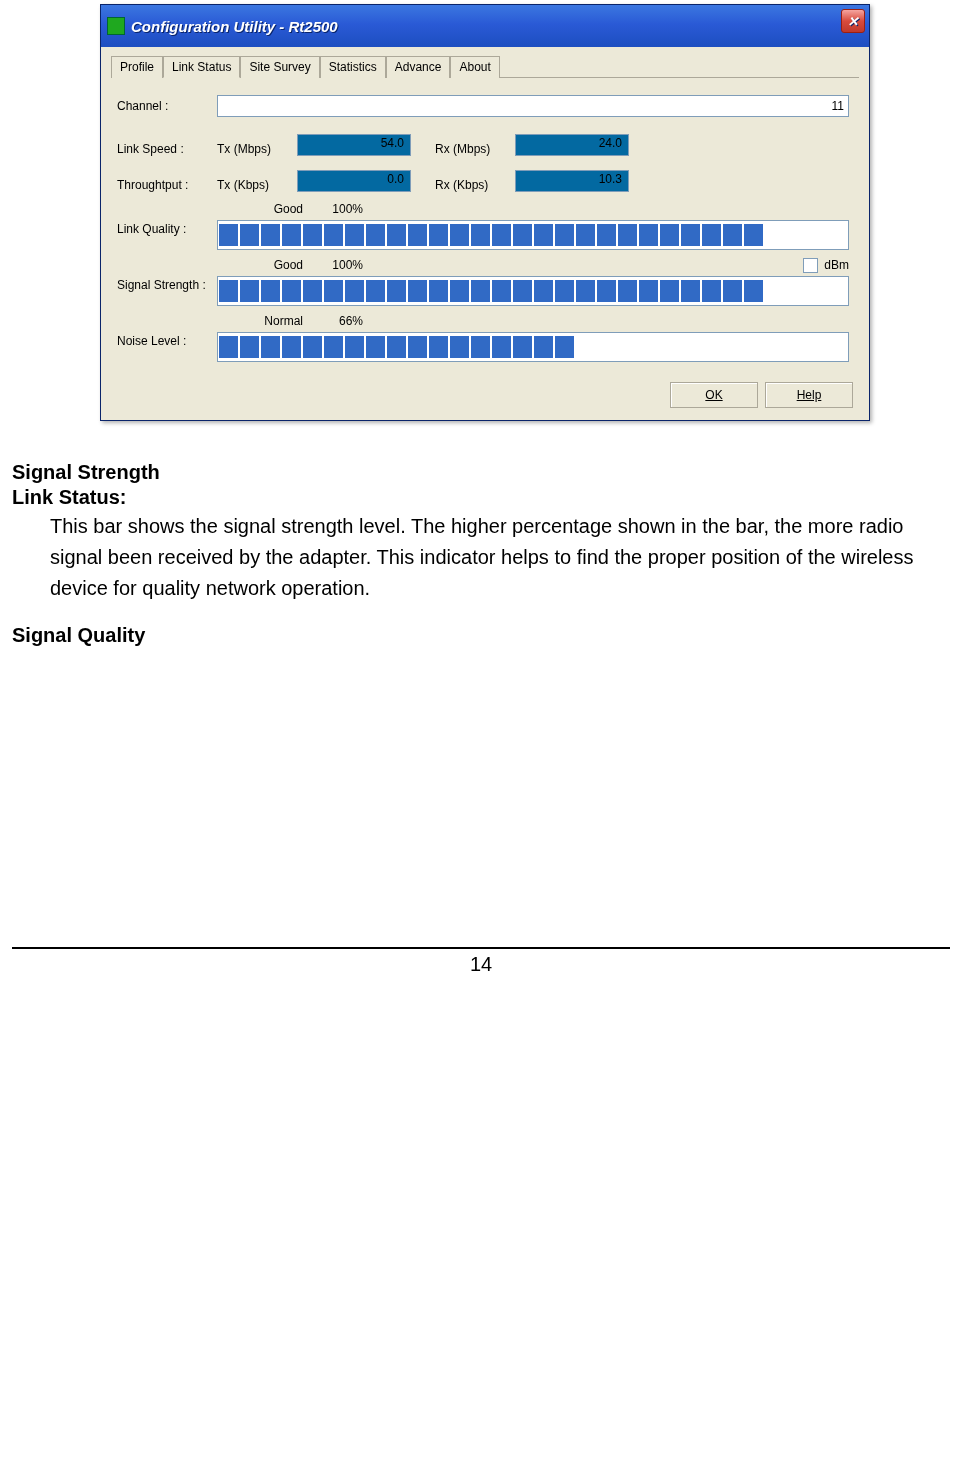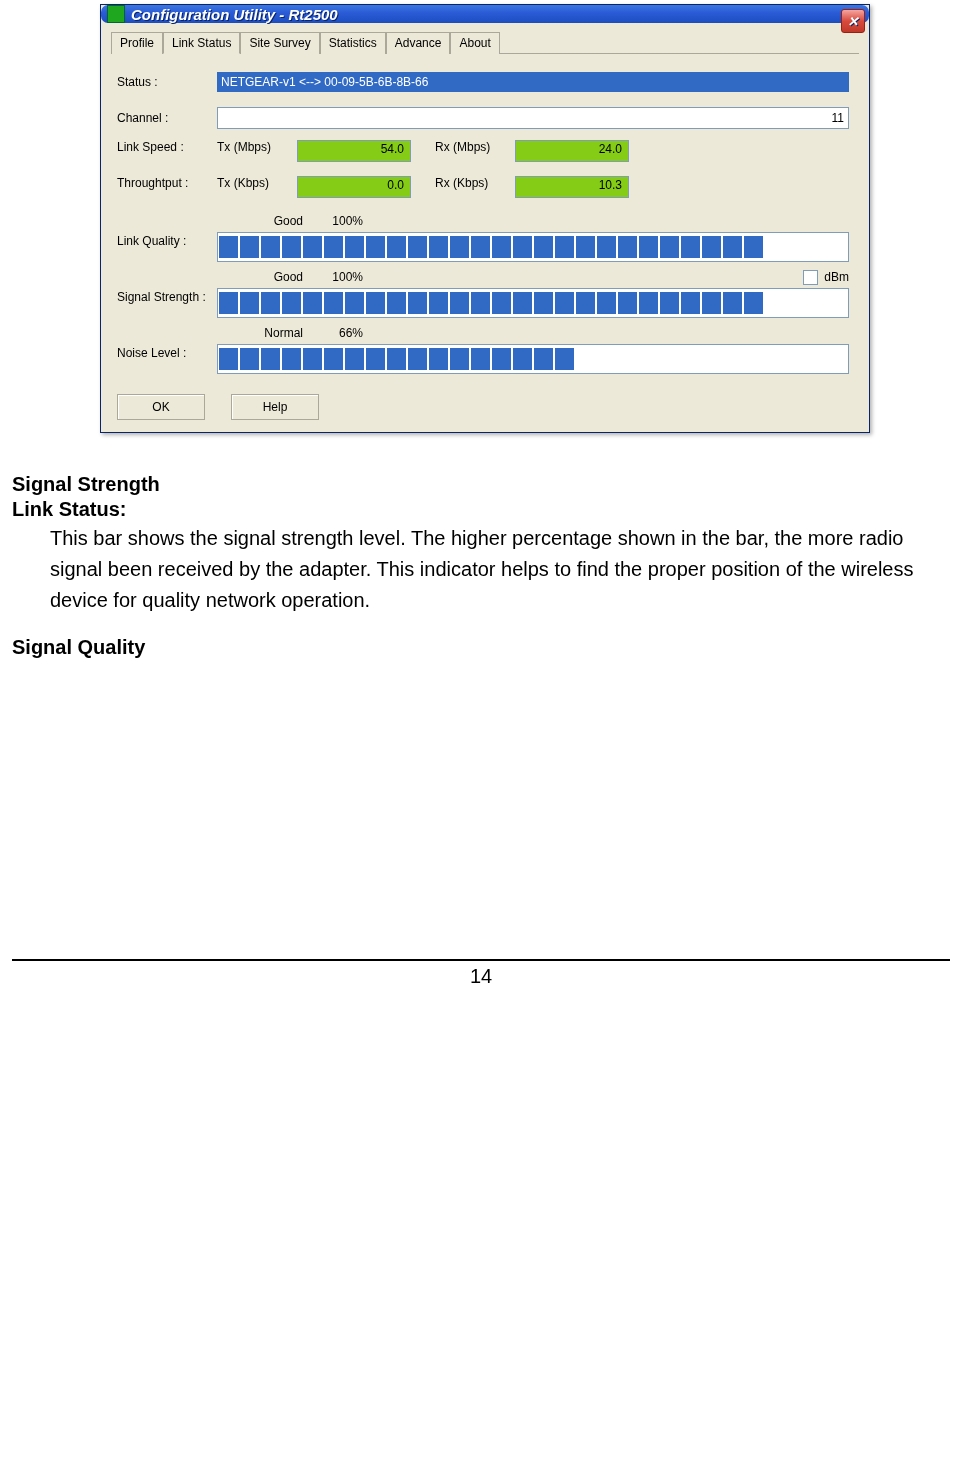--- a/index.html
+++ b/index.html
@@ -17,32 +17,31 @@
     margin: 4px 0 0 88px;
     width: 770px;
   }
   .window {
     border: 1px solid #0a246a;
     background: #ece9d8;
     box-shadow: 2px 2px 4px rgba(0,0,0,0.3);
   }
   .titlebar {
     background: linear-gradient(to bottom, #3b77e0 0%, #2a5ad6 45%, #1d4ec0 100%);
-    height: 18px;
+    height: 42px;
     display: flex;
     align-items: center;
     color: #fff;
     font-family: "Trebuchet MS", Tahoma, sans-serif;
     font-weight: bold;
     font-style: italic;
     font-size: 15px;
     padding-left: 6px;
     position: relative;
     text-shadow: 1px 1px 0 #0a246a;
-    border-radius: 7px;
   }
   .titlebar .icon {
     width: 16px; height: 16px;
     background: #1fa81f;
     border: 1px solid #063;
     margin-right: 6px;
   }
   .close-btn {
     position: absolute;
     right: 4px; top: 4px;
@@ -117,31 +116,31 @@
     background: #316ac5;
     color: #fff;
     padding: 1px 4px;
     font-size: 12px;
     display: flex;
     align-items: center;
     margin-right: 4px;
   }
   .row4 {
     display: flex;
-    align-items: flex-start;
+    align-items: flex-end;
     min-height: 28px;
     margin-bottom: 8px;
   }
   .row4 .label { width: 100px; }
   .sublabel { width: 80px; }
   .field-short {
     width: 100px;
     height: 18px;
     border: 1px solid #7f9db9;
-    background: #84cc16;
+    background: #0369a1;
     padding: 1px 6px;
     text-align: right;
     margin-right: 24px;
   }
   .field-short.last { margin-right: 4px;}
   .meter-block {
     display: flex;
     align-items: flex-start;
     margin-bottom: 6px;
   }
@@ -179,24 +178,26 @@
     padding: 1px;
     gap: 2px;
   }
   .seg {
     width: 19px;
     height: 22px;
     background: #316ac5;
   }
   .button-row {
     display: flex;
+    justify-content: flex-end;
     padding: 6px 6px 2px 6px;
-    gap: 26px;
+    gap: 7px;
     border-top: 0;
     margin-top: 14px;
+    text-decoration: underline;
   }
   .btn {
     min-width: 86px;
     height: 24px;
     border: 1px solid #aca899;
     background: #ece9d8;
     font-family: Tahoma, sans-serif;
     font-size: 12px;
     display: flex;
     align-items: center;
@@ -244,26 +245,20 @@
         <div class="tabs">
           <div class="tab">Profile</div>
           <div class="tab active">Link Status</div>
           <div class="tab">Site Survey</div>
           <div class="tab">Statistics</div>
           <div class="tab">Advance</div>
           <div class="tab">About</div>
         </div>
         <div class="form-area">
 
-          <div class="row">
-            <span class="label">Status :</span>
-            <div class="field-status">
-              <span>NETGEAR-v1 &lt;--&gt; 00-09-5B-6B-8B-66</span>
-            </div>
-          </div>
 
           <div class="row">
             <span class="label">Channel :</span>
             <div class="field-long">
               <span>11</span>
             </div>
           </div>
 
           <div class="row4">
             <span class="label">Link Speed :</span>

